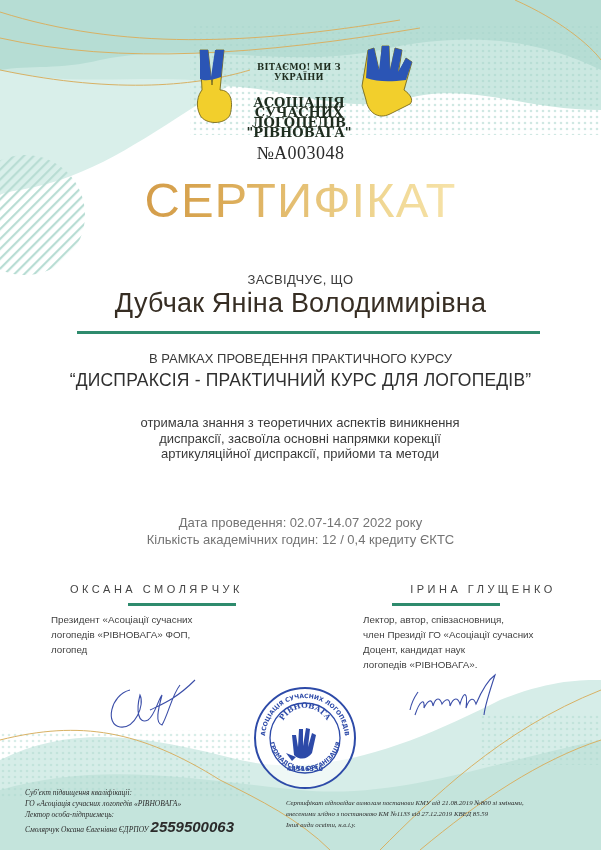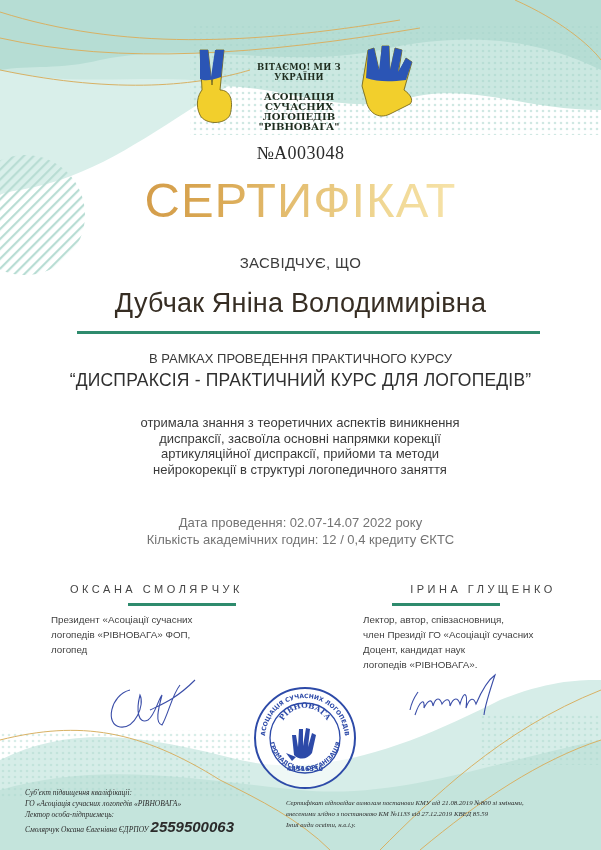--- a/index.html
+++ b/index.html
@@ -3,26 +3,26 @@
 <meta charset="utf-8">
 <style>
   html, body { margin: 0; padding: 0; }
   body { width: 601px; height: 850px; position: relative; overflow: hidden; background: #ffffff; font-family: "Liberation Sans", sans-serif; color: #3b3b3b; }
   .bg { position: absolute; inset: 0; z-index: 0; }
   .layer { position: absolute; z-index: 2; }
   .center { left: 0; right: 0; text-align: center; }
   .logo-wrap { left: 190px; top: 40px; width: 230px; height: 90px; }
   .logo-text { position: absolute; left: 44px; top: 22px; width: 130px; text-align: center; font-family: "DejaVu Serif", serif; font-weight: bold; color: #1f2d1f; }
   .logo-line1 { font-size: 8.5px; letter-spacing: 0.2px; }
-  .logo-line2 { font-size: 10px; margin-top: 10px; line-height: 10px; }
+  .logo-line2 { font-size: 13px; margin-top: 16px; line-height: 10px; }
   .number { top: 143px; font-family: "Liberation Serif", serif; font-size: 18px; color: #2a2a2a; letter-spacing: 0.5px; }
   .cert-title { top: 172px; font-size: 49px; letter-spacing: 1px; font-weight: normal;
     background: linear-gradient(90deg, #c9883a 0%, #d9a752 35%, #f1d996 65%, #f8e6b0 80%, #e9c47a 100%);
     -webkit-background-clip: text; background-clip: text; color: transparent; }
-  .certifies { top: 254px; font-size: 15px; color: #3c3c3c; letter-spacing: 0.3px; }
+  .certifies { top: 272px; font-size: 13px; color: #3c3c3c; letter-spacing: 0.3px; }
   .recipient { top: 288px; font-size: 27px; color: #362d23; letter-spacing: 0.2px; }
   .name-rule { left: 77px; width: 463px; top: 331px; height: 3px; background: #2e8b6d; }
   .course-pre { top: 351px; font-size: 13px; color: #3a3a3a; }
   .course-title { top: 370px; font-size: 17.5px; color: #2f2f2f; letter-spacing: 0.2px; }
   .desc { top: 415px; left: 100px; width: 400px; font-size: 13px; line-height: 15.5px; color: #3a3a3a; text-align: center; }
   .dates { top: 514px; font-size: 13px; line-height: 17px; color: #737373; }
   .sig-name { font-size: 11px; letter-spacing: 3.5px; color: #444; }
   .sig-rule { height: 3px; background: #2e8b6d; width: 108px; }
   .sig-role { font-size: 9.8px; line-height: 15px; color: #3f3f3f; }
   .footer { font-family: "Liberation Serif", serif; font-size: 7.5px; line-height: 11.2px; color: #2b2b2b; font-style: italic; }
@@ -92,21 +92,20 @@
 <div class="layer center recipient">Дубчак Яніна Володимирівна</div>
 <div class="layer name-rule"></div>
 
 <div class="layer center course-pre">В РАМКАХ ПРОВЕДЕННЯ ПРАКТИЧНОГО КУРСУ</div>
 <div class="layer center course-title">“ДИСПРАКСІЯ - ПРАКТИЧНИЙ КУРС ДЛЯ ЛОГОПЕДІВ”</div>
 
 <div class="layer desc">
   <div>отримала знання з теоретичних аспектів виникнення</div>
   <div>диспраксії, засвоїла основні напрямки корекції</div>
   <div>артикуляційної диспраксії, прийоми та методи</div>
-  <div>нейрокорекції в структурі логопедичного заняття</div>
 </div>
 
 <div class="layer center dates">
   <div>Дата проведення: 02.07-14.07 2022 року</div>
   <div>Кількість академічних годин: 12 / 0,4 кредиту ЄКТС</div>
 </div>
 
 <div class="layer" style="left:50px; top:583px; width:240px;">
   <div class="sig-name" style="padding-left:20px;">ОКСАНА СМОЛЯРЧУК</div>
   <div class="sig-rule" style="margin:8px 0 6px 78px;"></div>

